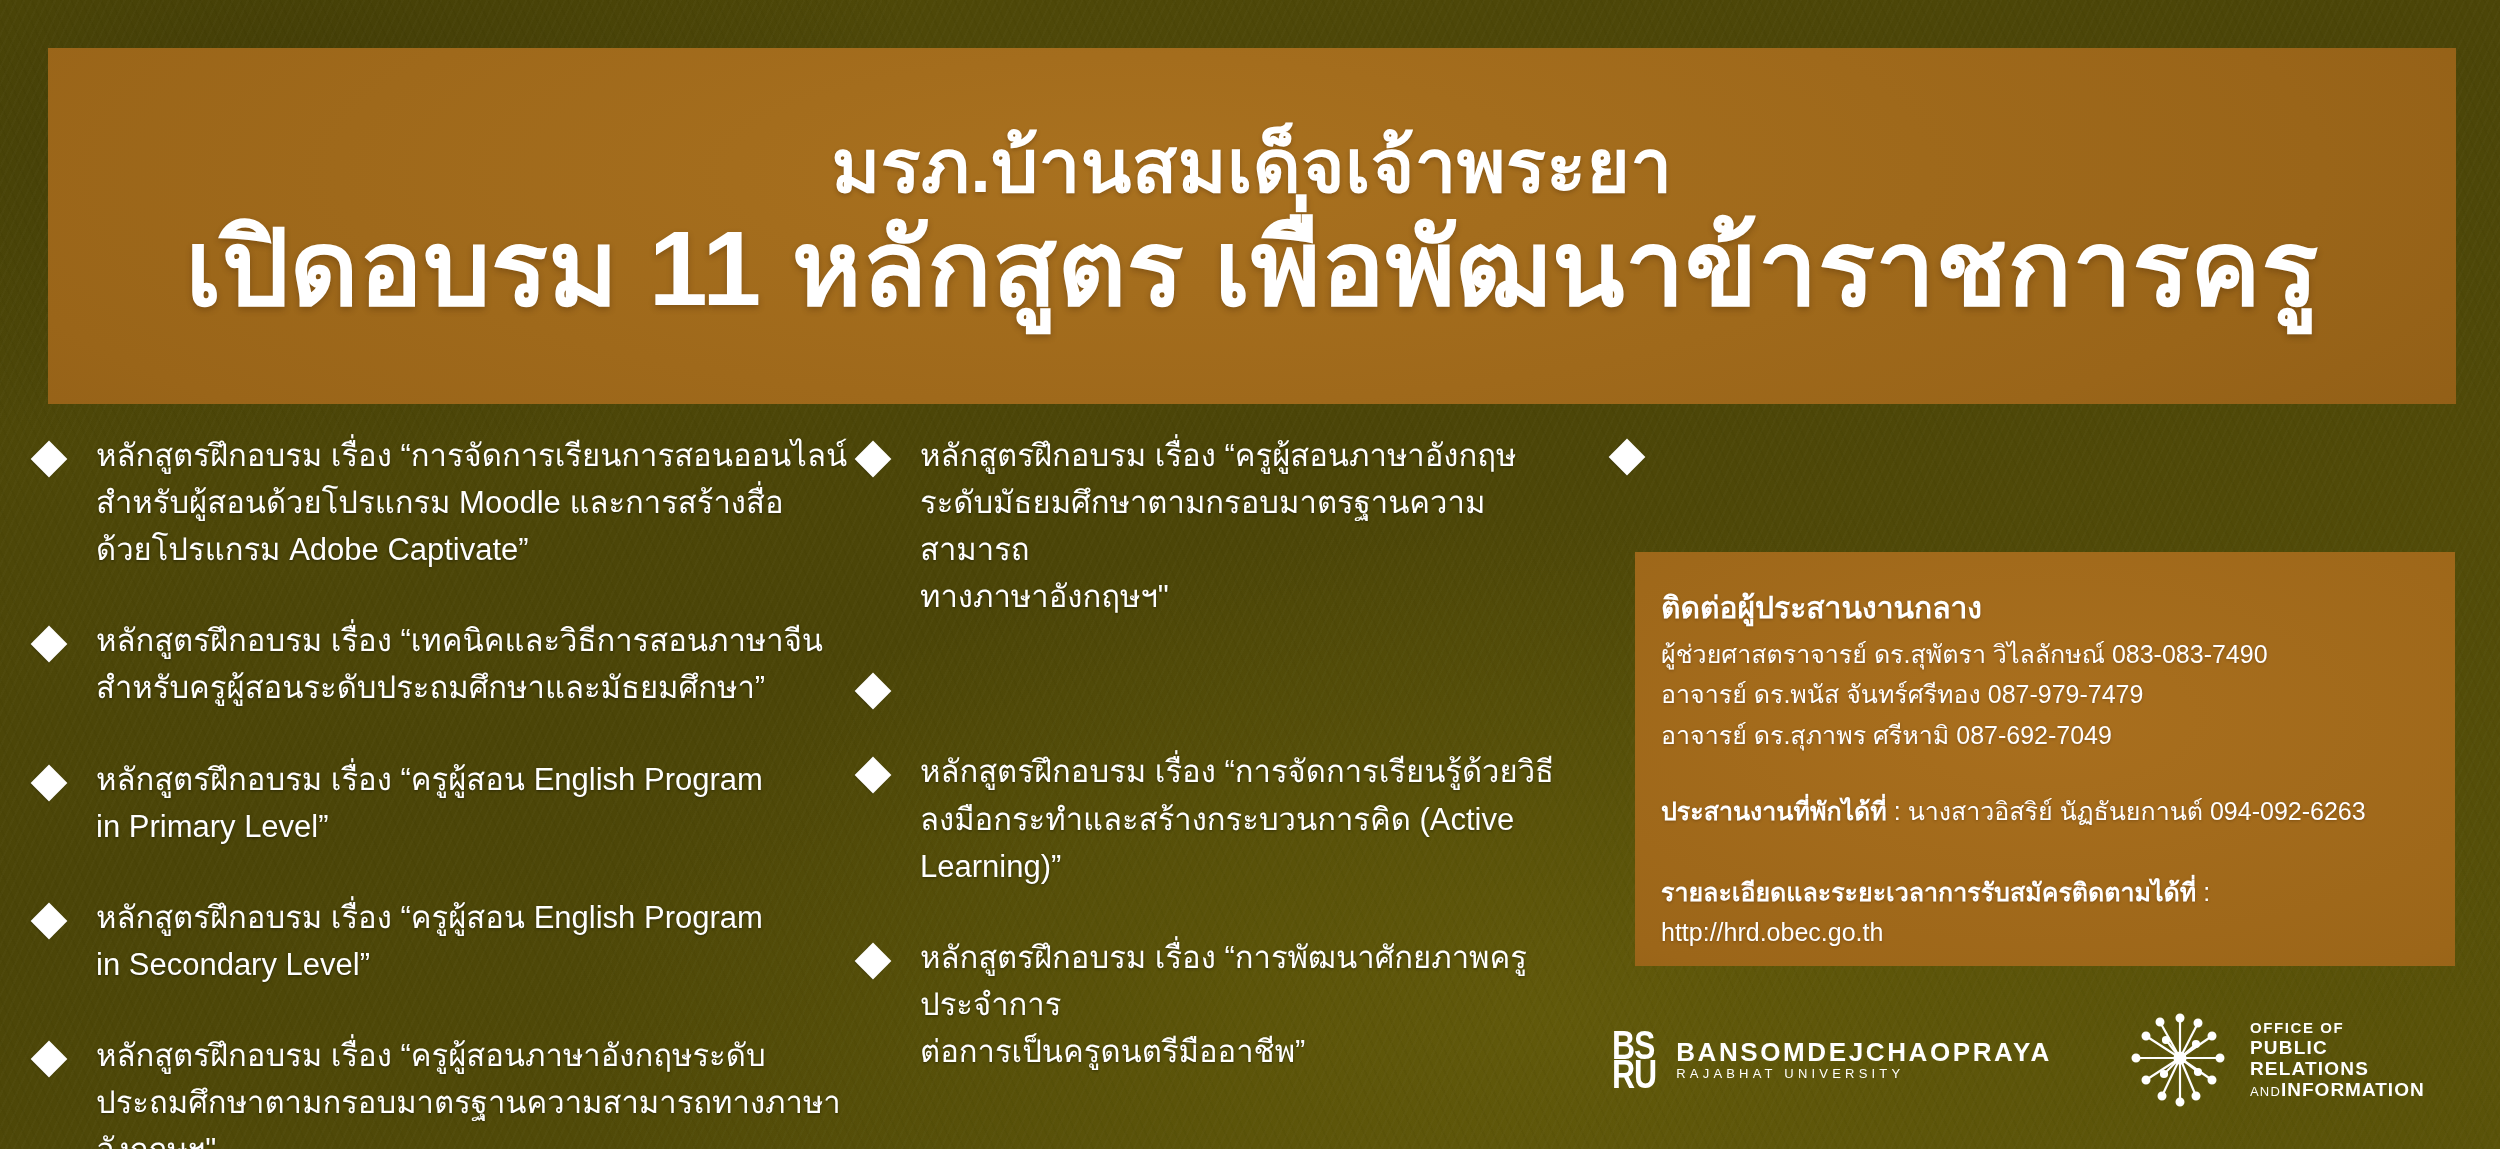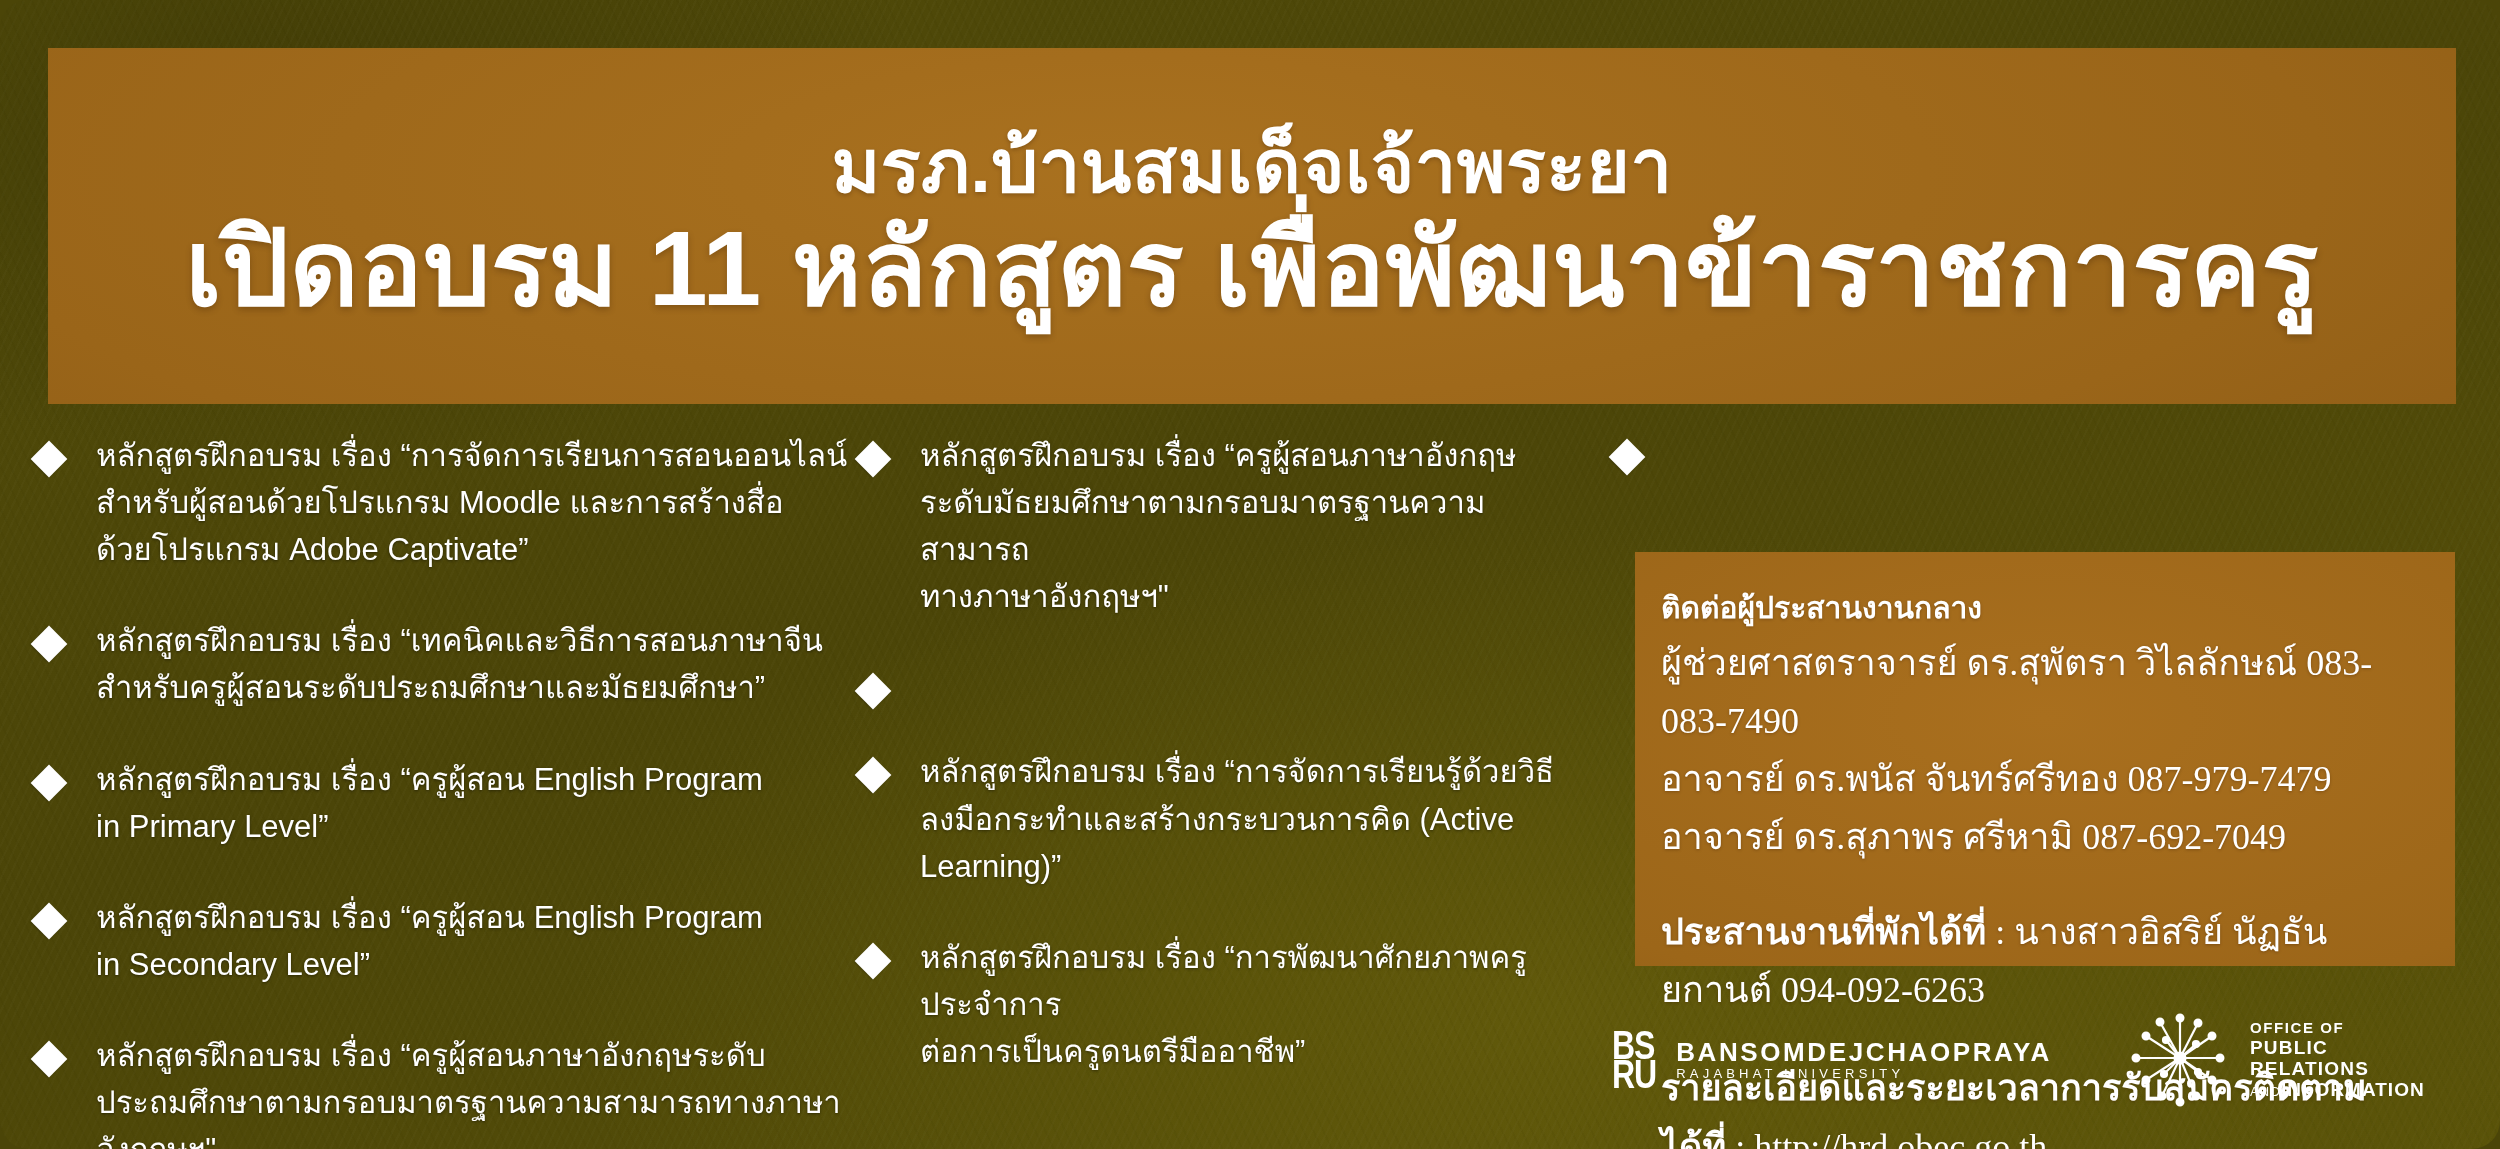--- a/index.html
+++ b/index.html
@@ -8,21 +8,20 @@
     font-family:"Liberation Sans","DejaVu Sans",sans-serif;
     background:#4b4508;
   }
   #poster{
     position:relative;width:2500px;height:1149px;
     background:
       radial-gradient(ellipse 1400px 700px at 62% 88%, rgba(108,99,12,0.55) 0%, rgba(75,69,8,0) 70%),
       radial-gradient(ellipse 900px 500px at 12% 10%, rgba(62,57,6,0.75) 0%, rgba(75,69,8,0) 70%),
       linear-gradient(160deg,#504a09 0%,#4b4508 45%,#5a5309 100%);
     overflow:hidden;
-    border-radius:28px;
   }
   
   #poster::after{
     content:"";position:absolute;inset:0;pointer-events:none;
     background-image:
       repeating-linear-gradient(115deg, rgba(255,255,255,0.020) 0 2px, rgba(0,0,0,0) 2px 7px),
       repeating-linear-gradient(65deg, rgba(0,0,0,0.030) 0 2px, rgba(0,0,0,0) 2px 9px);
     opacity:.85;
   }
 
@@ -74,23 +73,22 @@
     position:absolute;left:1635px;top:552px;width:820px;height:414px;
     background:
       radial-gradient(ellipse 900px 420px at 50% 40%, #a96f1e 0%, #9c6619 70%, #8e5c15 100%);
     z-index:3;box-sizing:border-box;padding:34px 30px 0 26px;
   }
   .contact-head{
     color:#ffffff;font-size:30px;font-weight:700;line-height:1.45;
     text-shadow:0 1px 3px rgba(60,30,0,.35);margin-bottom:4px;
   }
   .contact-line{
-    color:#ffffff;font-size:36px;font-weight:400;line-height:1.62;
+    color:#ffffff;font-size:25px;font-weight:400;line-height:1.62;
     text-shadow:0 1px 3px rgba(60,30,0,.35);
-    font-family:Liberation Serif, serif;
   }
   .contact-block2{margin-top:36px;}
   .contact-block3{margin-top:40px;}
   .contact-strong{font-weight:700;}
   .contact-url{font-weight:400;}
 
   
   .footer-logos{
     position:absolute;left:1612px;top:1000px;width:780px;height:120px;
     display:flex;align-items:center;gap:74px;z-index:3;

